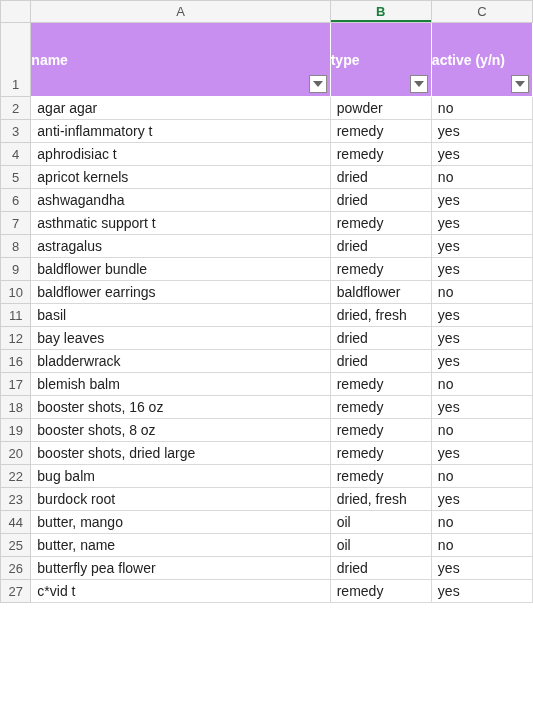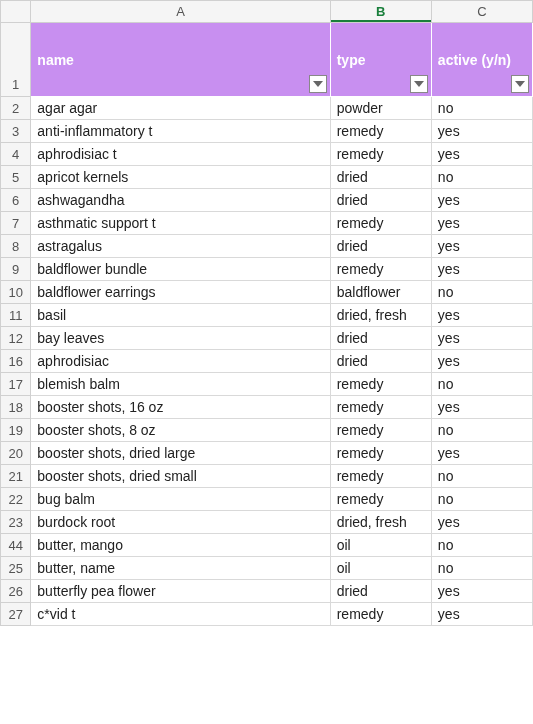--- a/index.html
+++ b/index.html
@@ -62,21 +62,21 @@
   }
 
   
   .hdrcell {
     background: #c88ff0;
     color: #fff;
     font-weight: bold;
     border: 1px solid #fff;
     height: 74px;
     vertical-align: middle;
-    padding: 4px 6px 4px 6px;
+    padding: 4px 6px 4px 0;
     position: relative;
   }
   .filter-btn {
     position: absolute;
     right: 3px;
     bottom: 3px;
     width: 18px;
     height: 18px;
     background: #fff;
     border: 1px solid #888;
@@ -211,21 +211,21 @@
         <td class="cell colC">yes</td>
       </tr>
       <tr>
         <td class="rownum">12</td>
         <td class="cell colA">bay leaves</td>
         <td class="cell colB">dried</td>
         <td class="cell colC">yes</td>
       </tr>
       <tr>
         <td class="rownum">16</td>
-        <td class="cell colA">aphrodisiac</td>
+        <td class="cell colA">bladderwrack</td>
         <td class="cell colB">dried</td>
         <td class="cell colC">yes</td>
       </tr>
       <tr>
         <td class="rownum">17</td>
         <td class="cell colA">blemish balm</td>
         <td class="cell colB">remedy</td>
         <td class="cell colC">no</td>
       </tr>
       <tr>
@@ -238,26 +238,20 @@
         <td class="rownum">19</td>
         <td class="cell colA">booster shots, 8 oz</td>
         <td class="cell colB">remedy</td>
         <td class="cell colC">no</td>
       </tr>
       <tr>
         <td class="rownum">20</td>
         <td class="cell colA">booster shots, dried large</td>
         <td class="cell colB">remedy</td>
         <td class="cell colC">yes</td>
-      </tr>
-      <tr>
-        <td class="rownum">21</td>
-        <td class="cell colA">booster shots, dried small</td>
-        <td class="cell colB">remedy</td>
-        <td class="cell colC">no</td>
       </tr>
       <tr>
         <td class="rownum">22</td>
         <td class="cell colA">bug balm</td>
         <td class="cell colB">remedy</td>
         <td class="cell colC">no</td>
       </tr>
       <tr>
         <td class="rownum">23</td>
         <td class="cell colA">burdock root</td>

